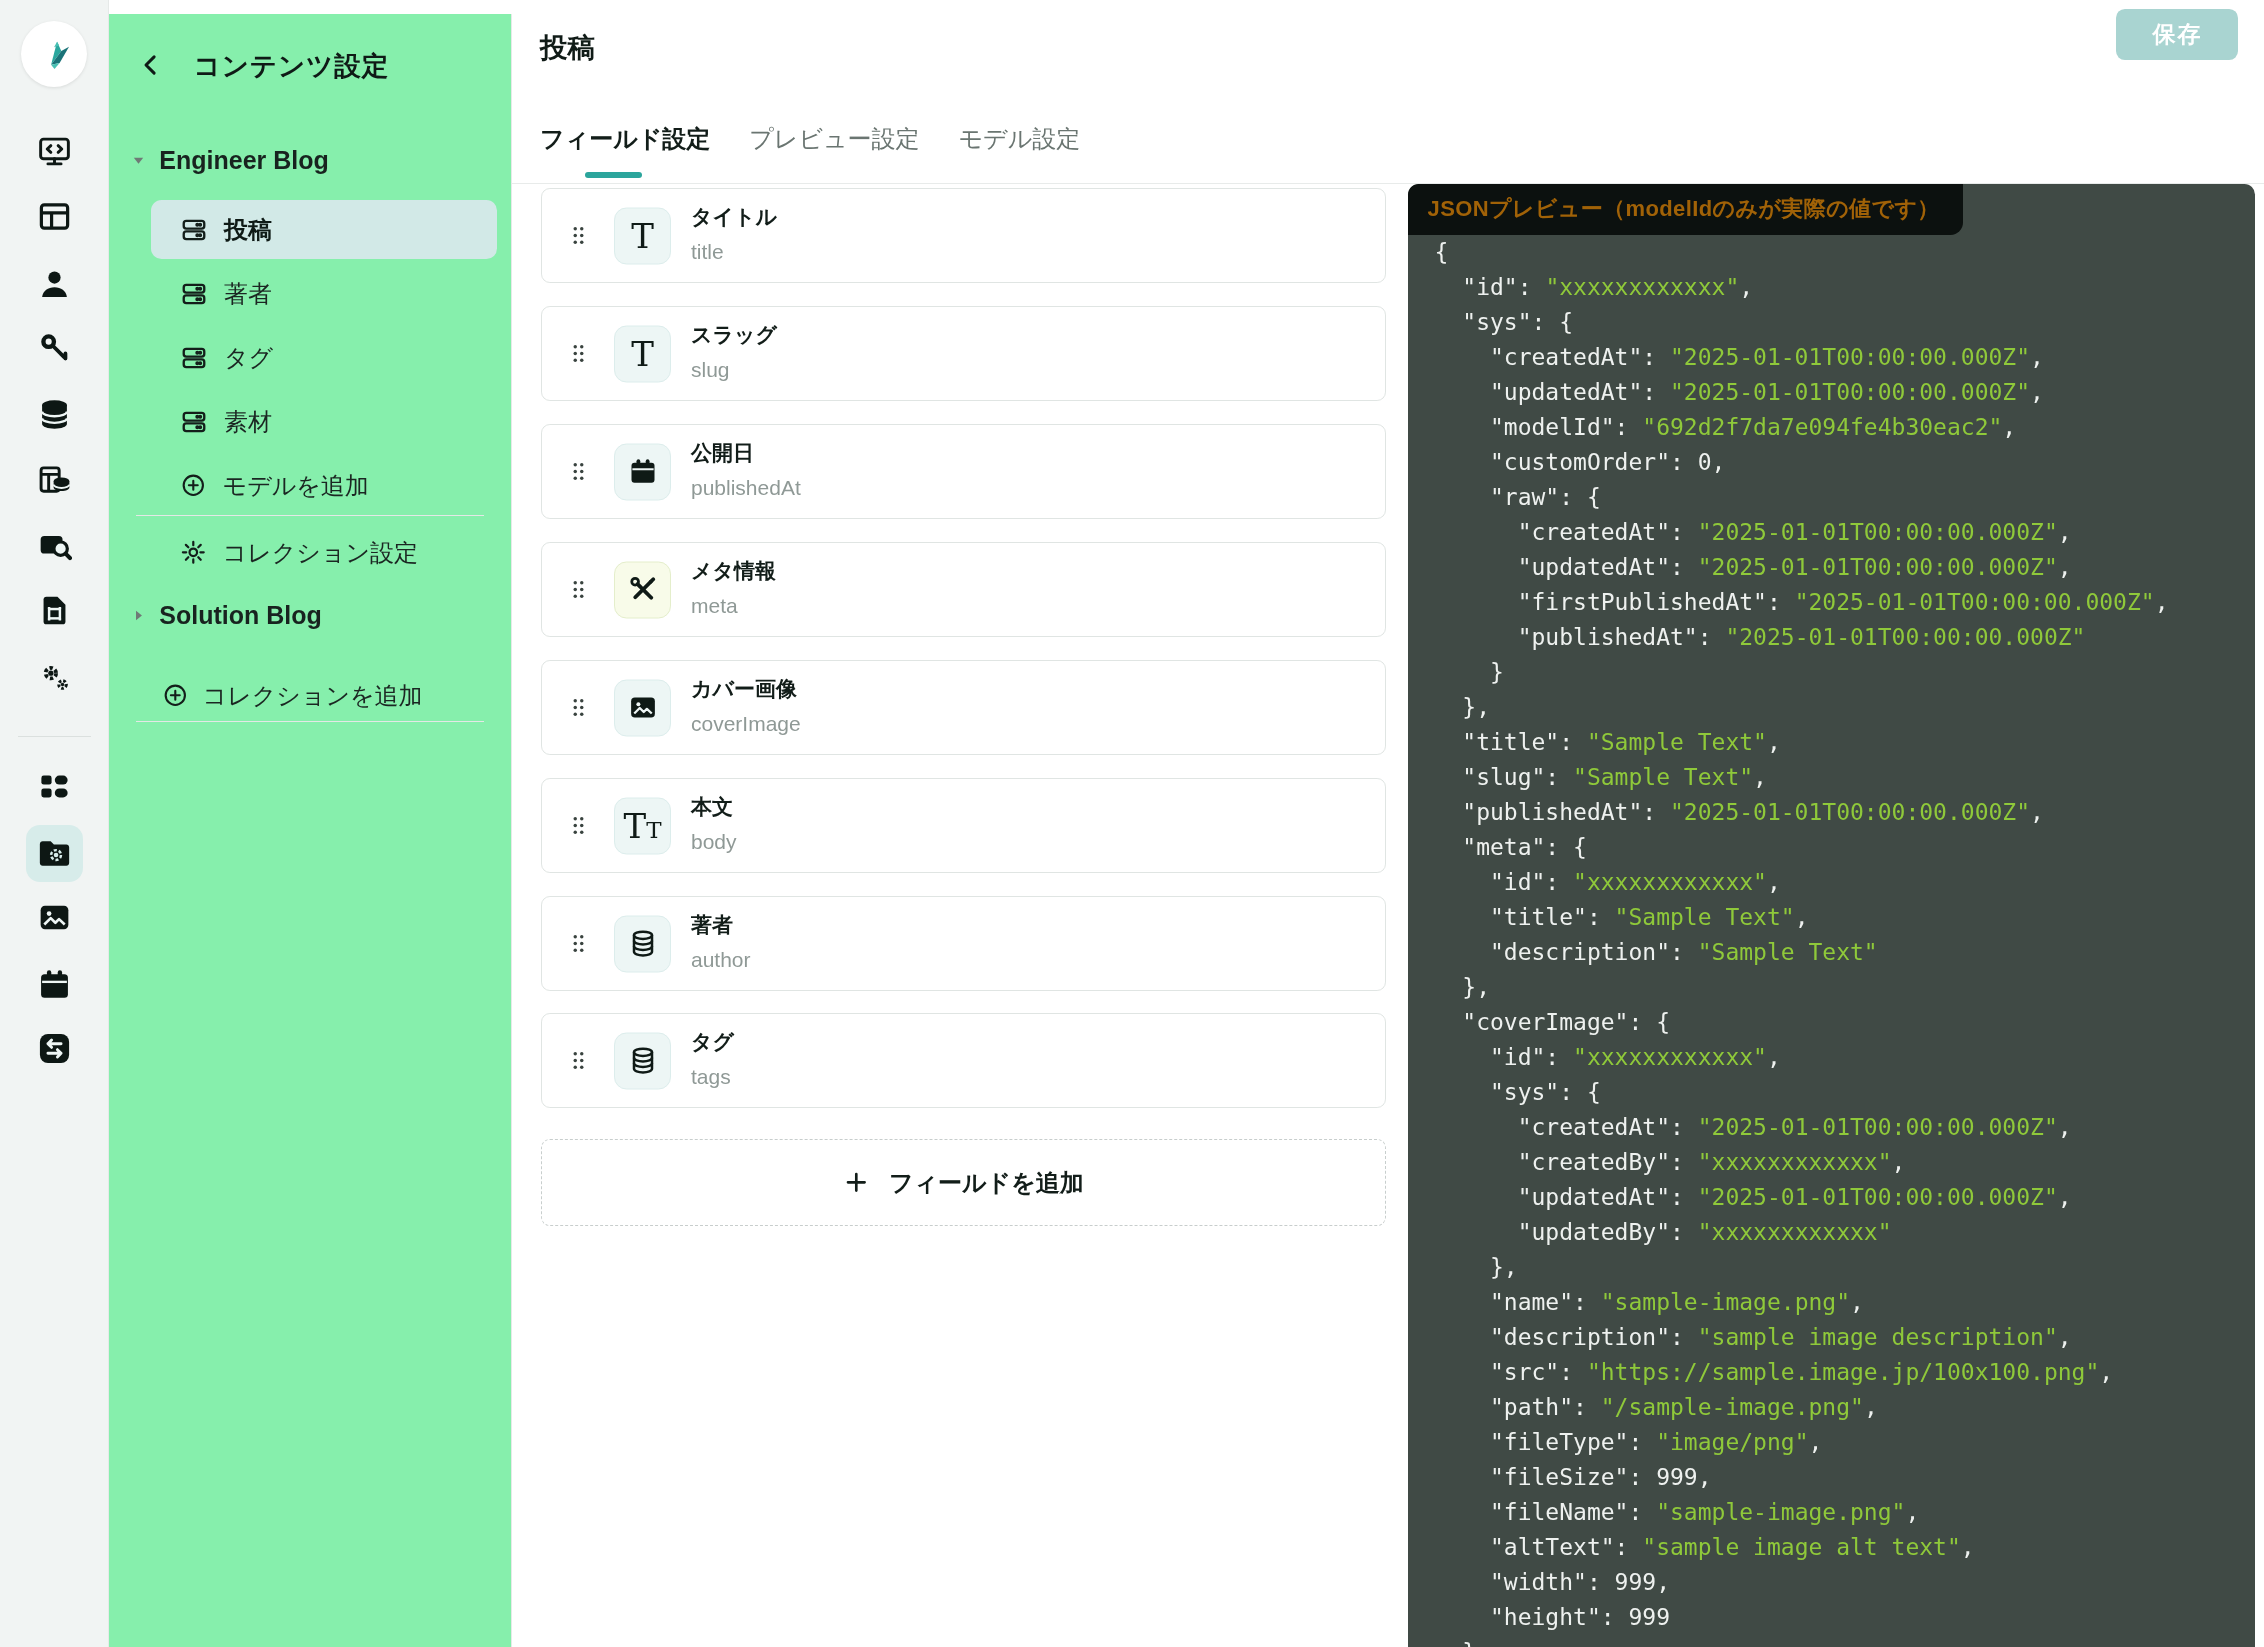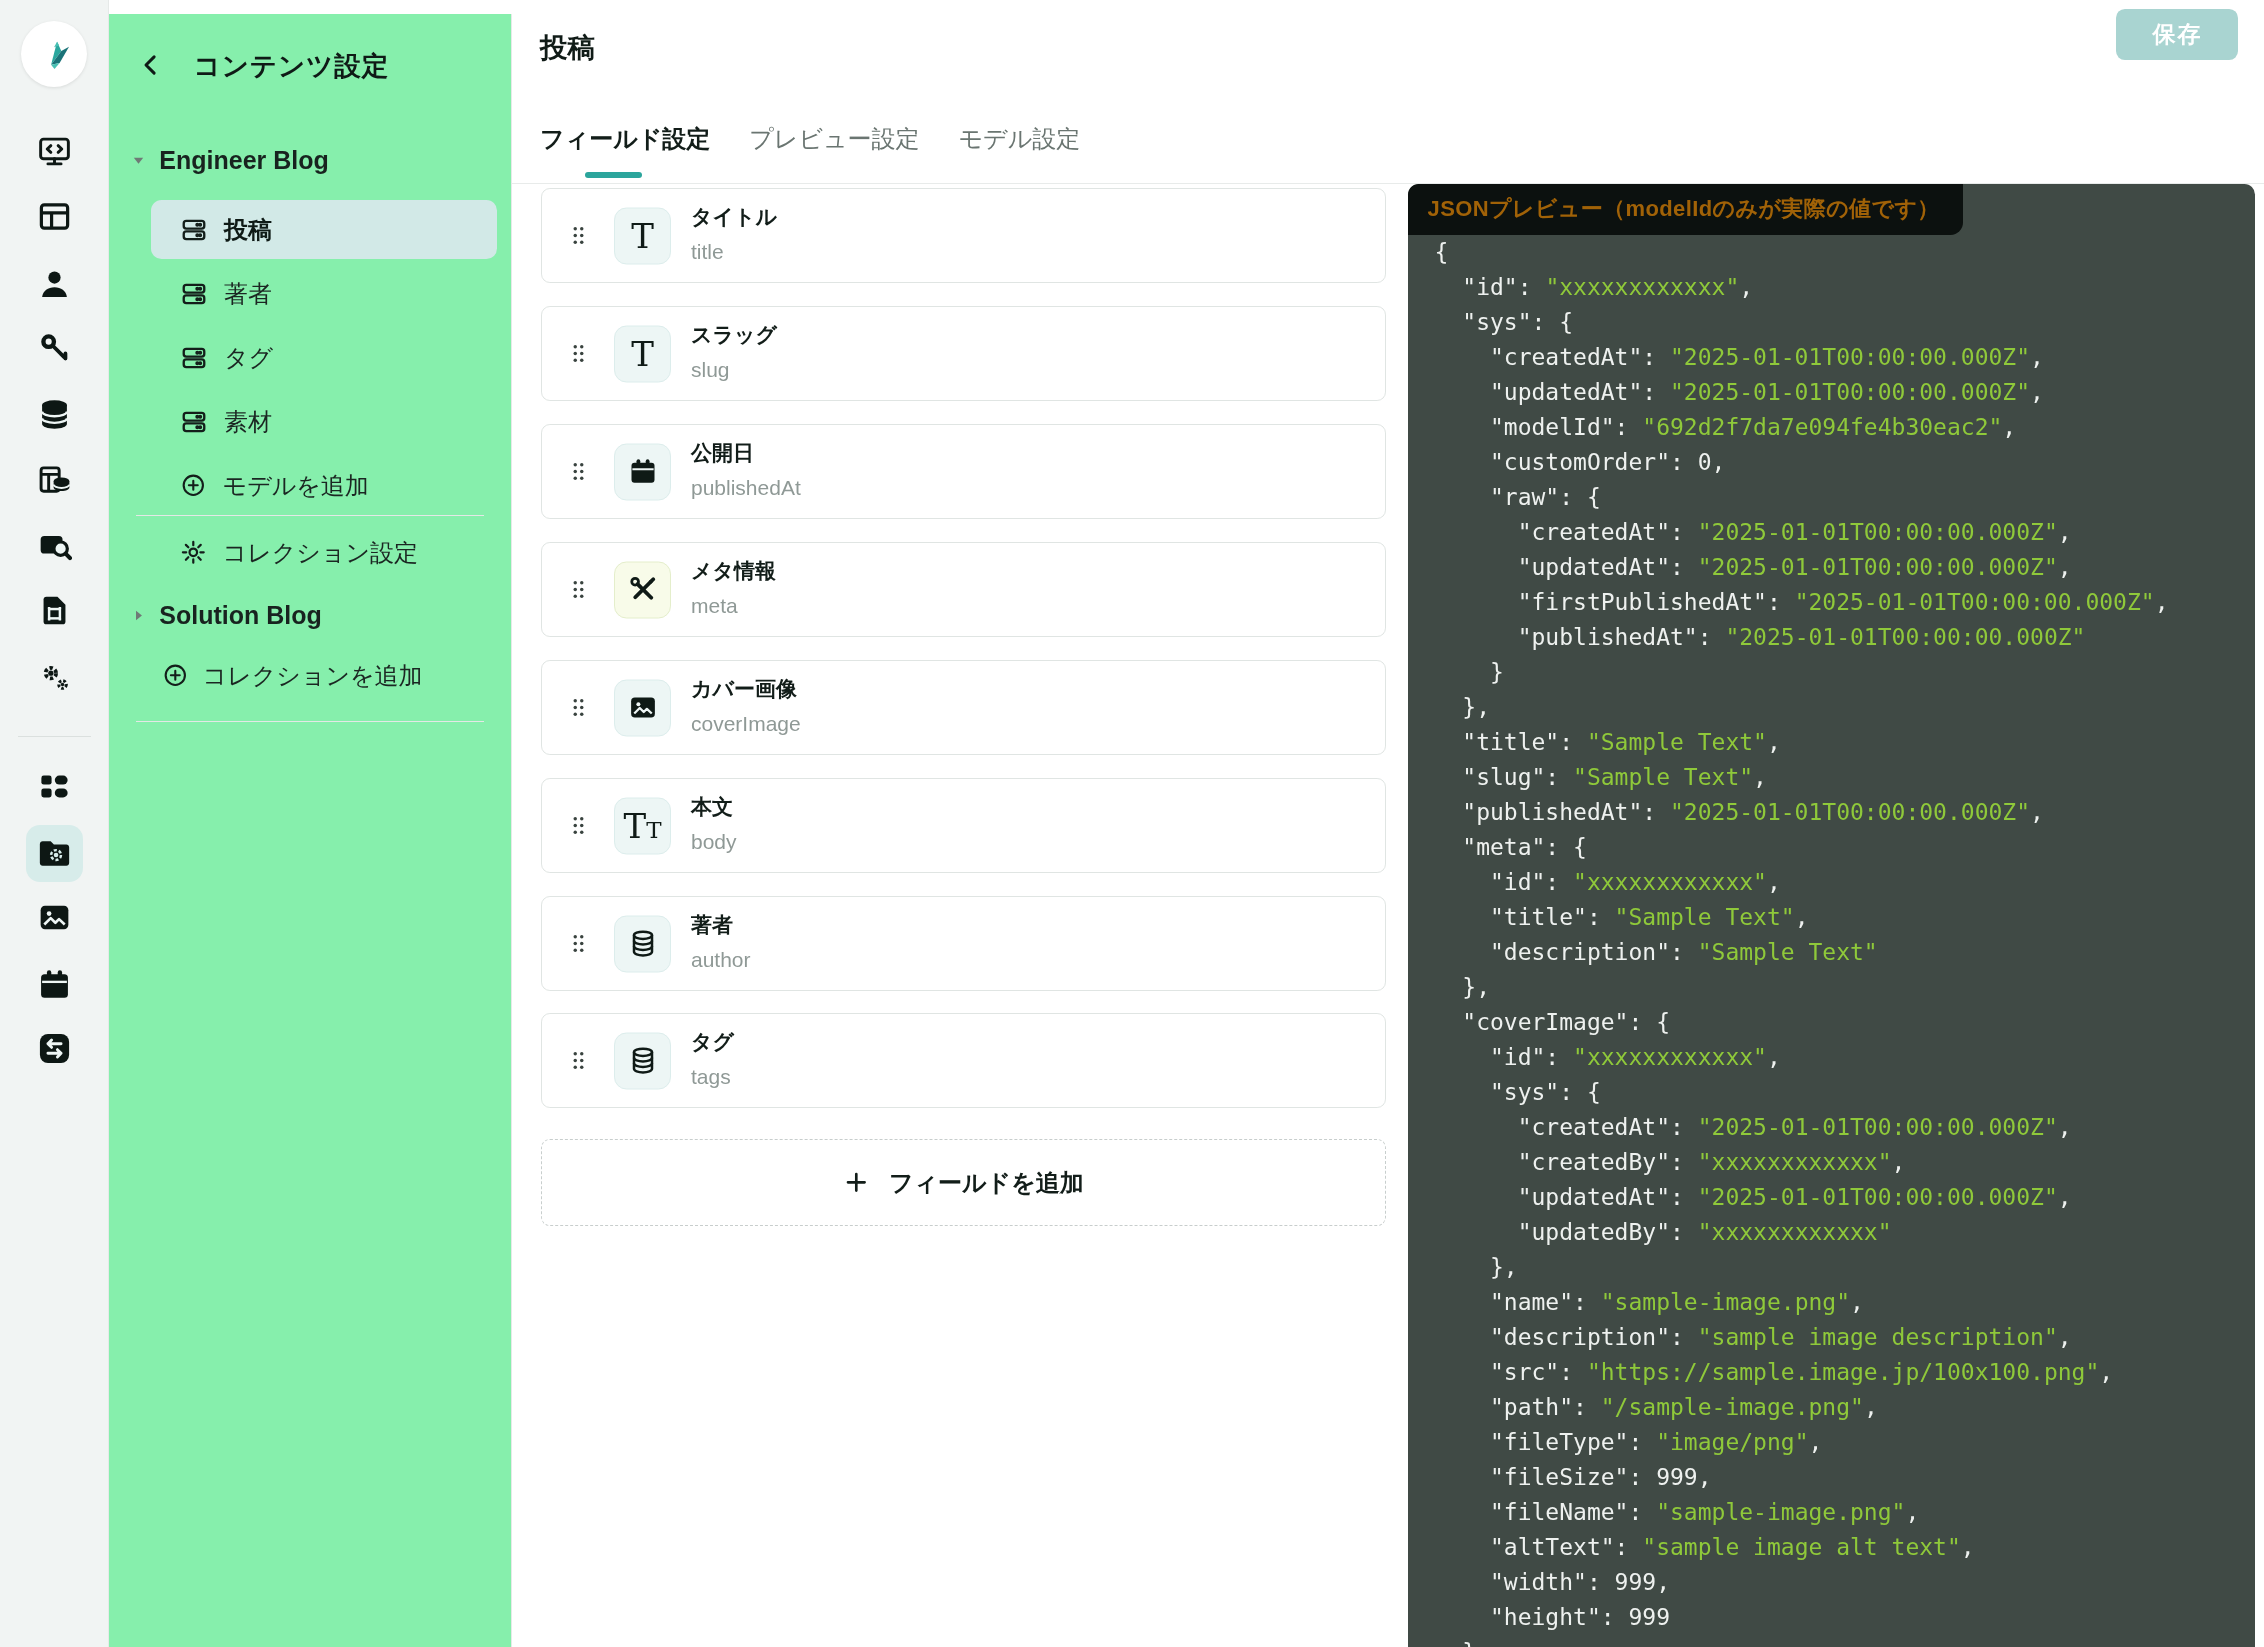--- a/index.html
+++ b/index.html
@@ -326,21 +326,21 @@
 
     <div class="group-row" style="top:582px;">
       <span class="tri">
           <svg viewBox="0 0 24 24" fill="currentColor">
             <path d="M8 4.5v15L17.5 12z"></path>
           </svg>
         </span>
       <span>Solution Blog</span>
     </div>
 
-    <div class="menu-row outdent" style="top:632px;align-items:center;">
+    <div class="menu-row outdent" style="top:652px;align-items:center;">
       <span class="mi">
           <svg viewBox="0 0 24 24" fill="none" stroke="currentColor" stroke-width="1.9">
             <circle cx="12" cy="12" r="8.7"></circle>
             <path d="M12 8v8M8 12h8" stroke-linecap="round"></path>
           </svg>
         </span>
       <span>コレクションを追加</span>
     </div>
 
     <div class="sb-div" style="top:707px;"></div>

